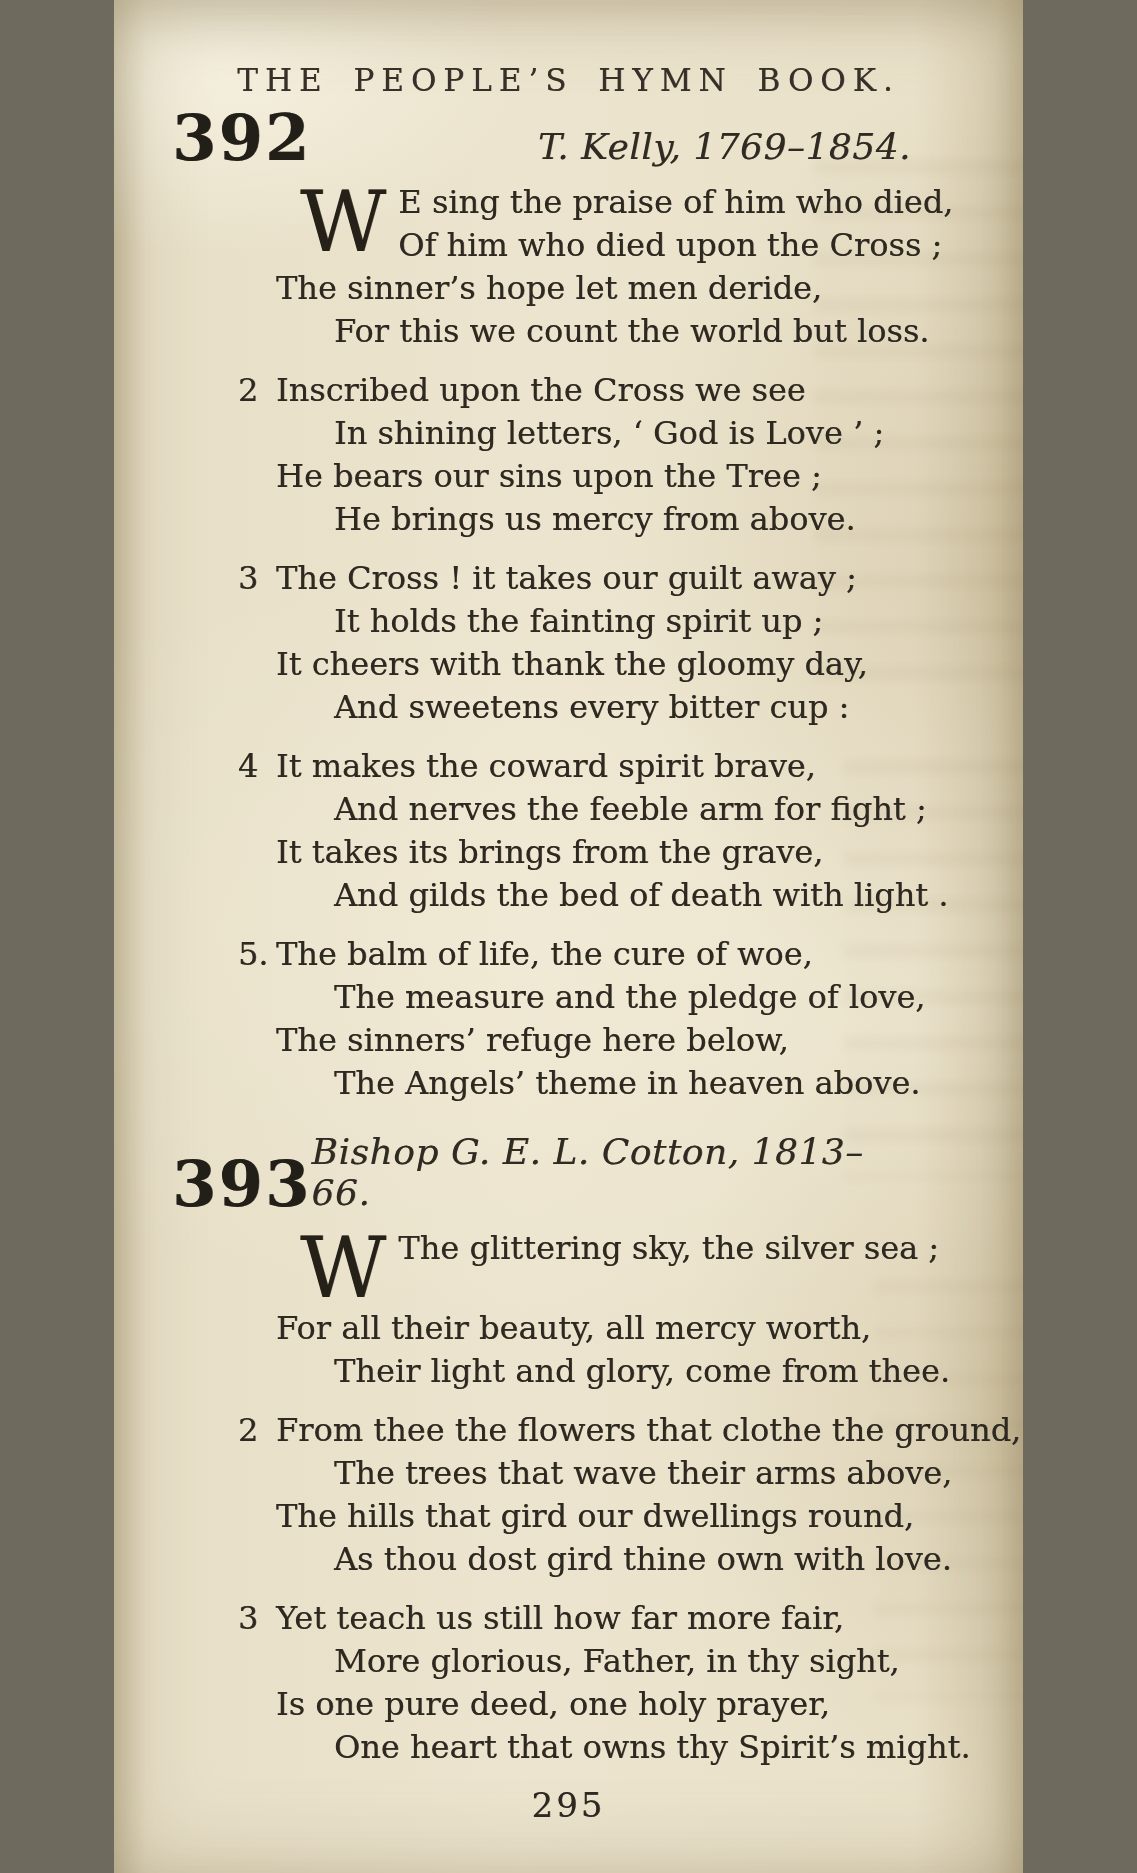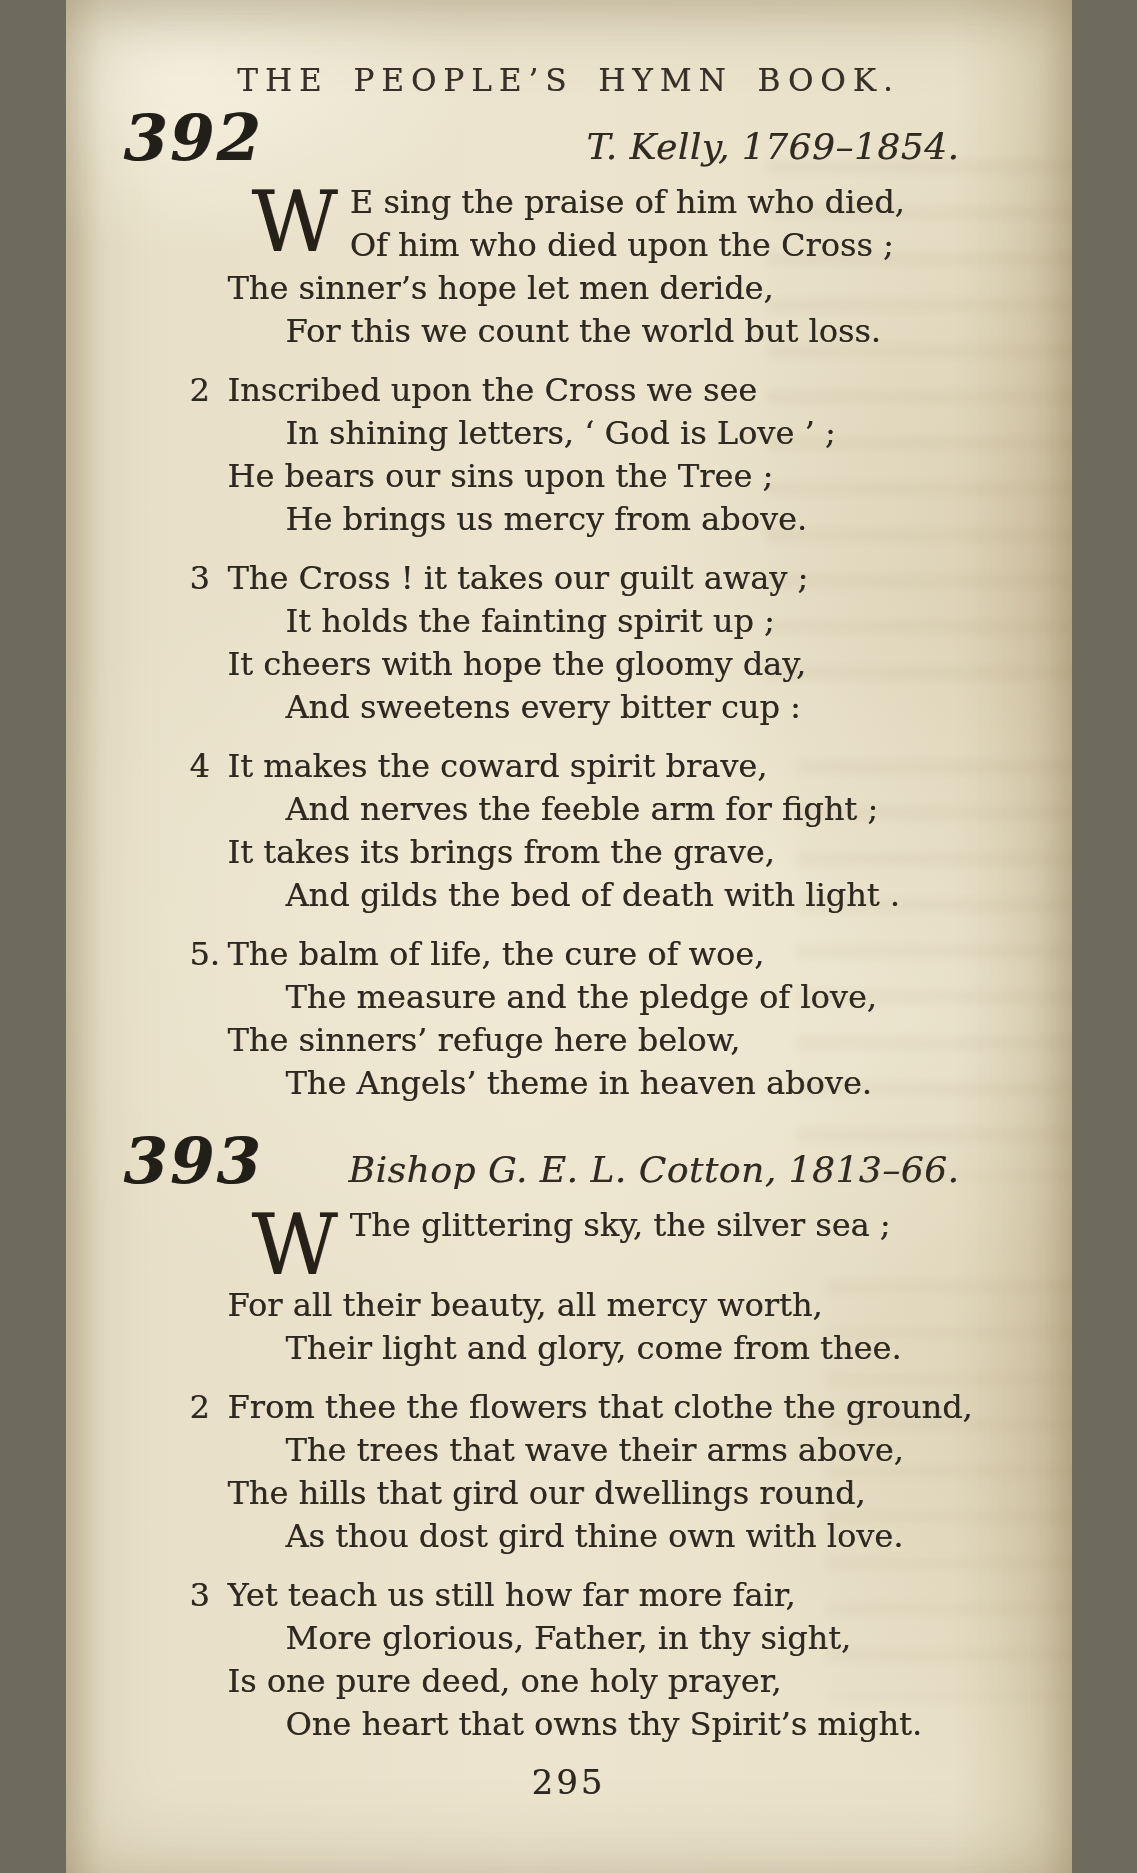--- a/index.html
+++ b/index.html
@@ -1,20 +1,20 @@
 <!DOCTYPE html>
 <html><head>
 <meta charset="utf-8">
 <style>
   * { margin: 0; padding: 0; box-sizing: border-box; }
   html, body { background: #6f6a5e; }
 
   .page {
     position: relative;
-    width: 1006px;
+    width: 909px;
     height: 1873px;
     margin: 0 auto;
     overflow: hidden;
     font-family: "DejaVu Serif", "Liberation Serif", serif;
     color: #2d2820;
     background:
       radial-gradient(ellipse 420px 260px at 12% 4%, rgba(255,252,240,0.55), rgba(255,252,240,0) 70%),
       radial-gradient(ellipse 500px 700px at 96% 30%, rgba(176,153,110,0.22), rgba(176,153,110,0) 70%),
       radial-gradient(ellipse 460px 600px at 97% 75%, rgba(176,153,110,0.20), rgba(176,153,110,0) 70%),
       radial-gradient(ellipse 900px 500px at 50% 50%, rgba(255,250,235,0.25), rgba(255,250,235,0) 80%),
@@ -54,21 +54,20 @@
     justify-content: space-between;
     align-items: flex-end;
     margin: 10px 112px 12px 58px;
   }
   .hymn-number {
     font-size: 64px;
     font-weight: bold;
     line-height: 0.95;
     letter-spacing: 2px;
     color: #221e18;
-    font-style: italic;
   }
   .attribution {
     font-style: italic;
     font-size: 36px;
     letter-spacing: 0.5px;
     padding-bottom: 2px;
     color: #2f2a22;
   }
 
   .verse {
@@ -137,21 +136,21 @@
         <div class="line">Inscribed upon the Cross we see</div>
         <div class="line indent">In shining letters, ‘ God is Love ’ ;</div>
         <div class="line">He bears our sins upon the Tree ;</div>
         <div class="line indent">He brings us mercy from above.</div>
       </div>
 
       <div class="verse">
         <span class="verse-num">3</span>
         <div class="line">The Cross !  it takes our guilt away ;</div>
         <div class="line indent">It holds the fainting spirit up ;</div>
-        <div class="line">It cheers with hope the gloomy day,</div>
+        <div class="line">It cheers with thank the gloomy day,</div>
         <div class="line indent">And sweetens every bitter cup :</div>
       </div>
 
       <div class="verse">
         <span class="verse-num">4</span>
         <div class="line">It makes the coward spirit brave,</div>
         <div class="line indent">And nerves the feeble arm for fight ;</div>
         <div class="line">It takes its brings from the grave,</div>
         <div class="line indent">And gilds the bed of death with light .</div>
       </div>

